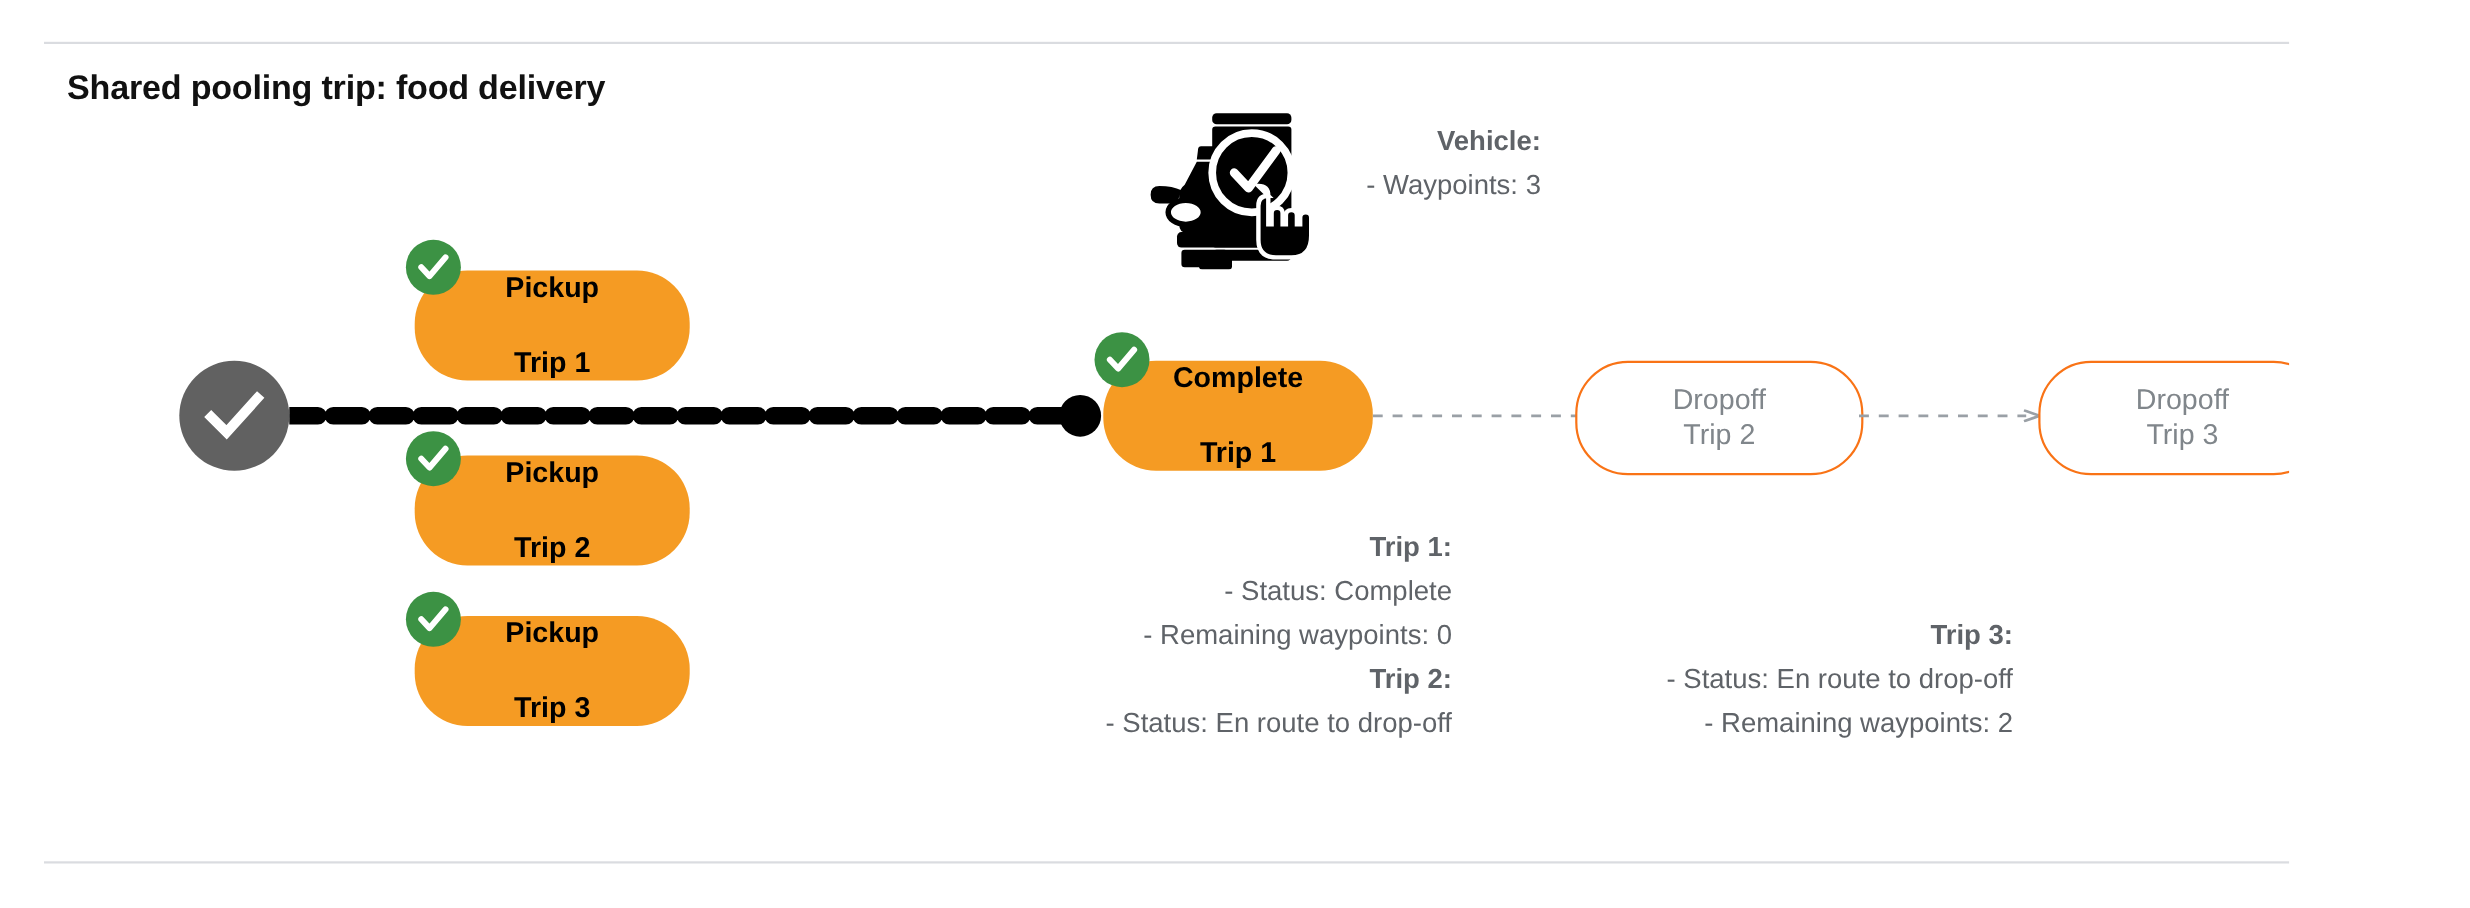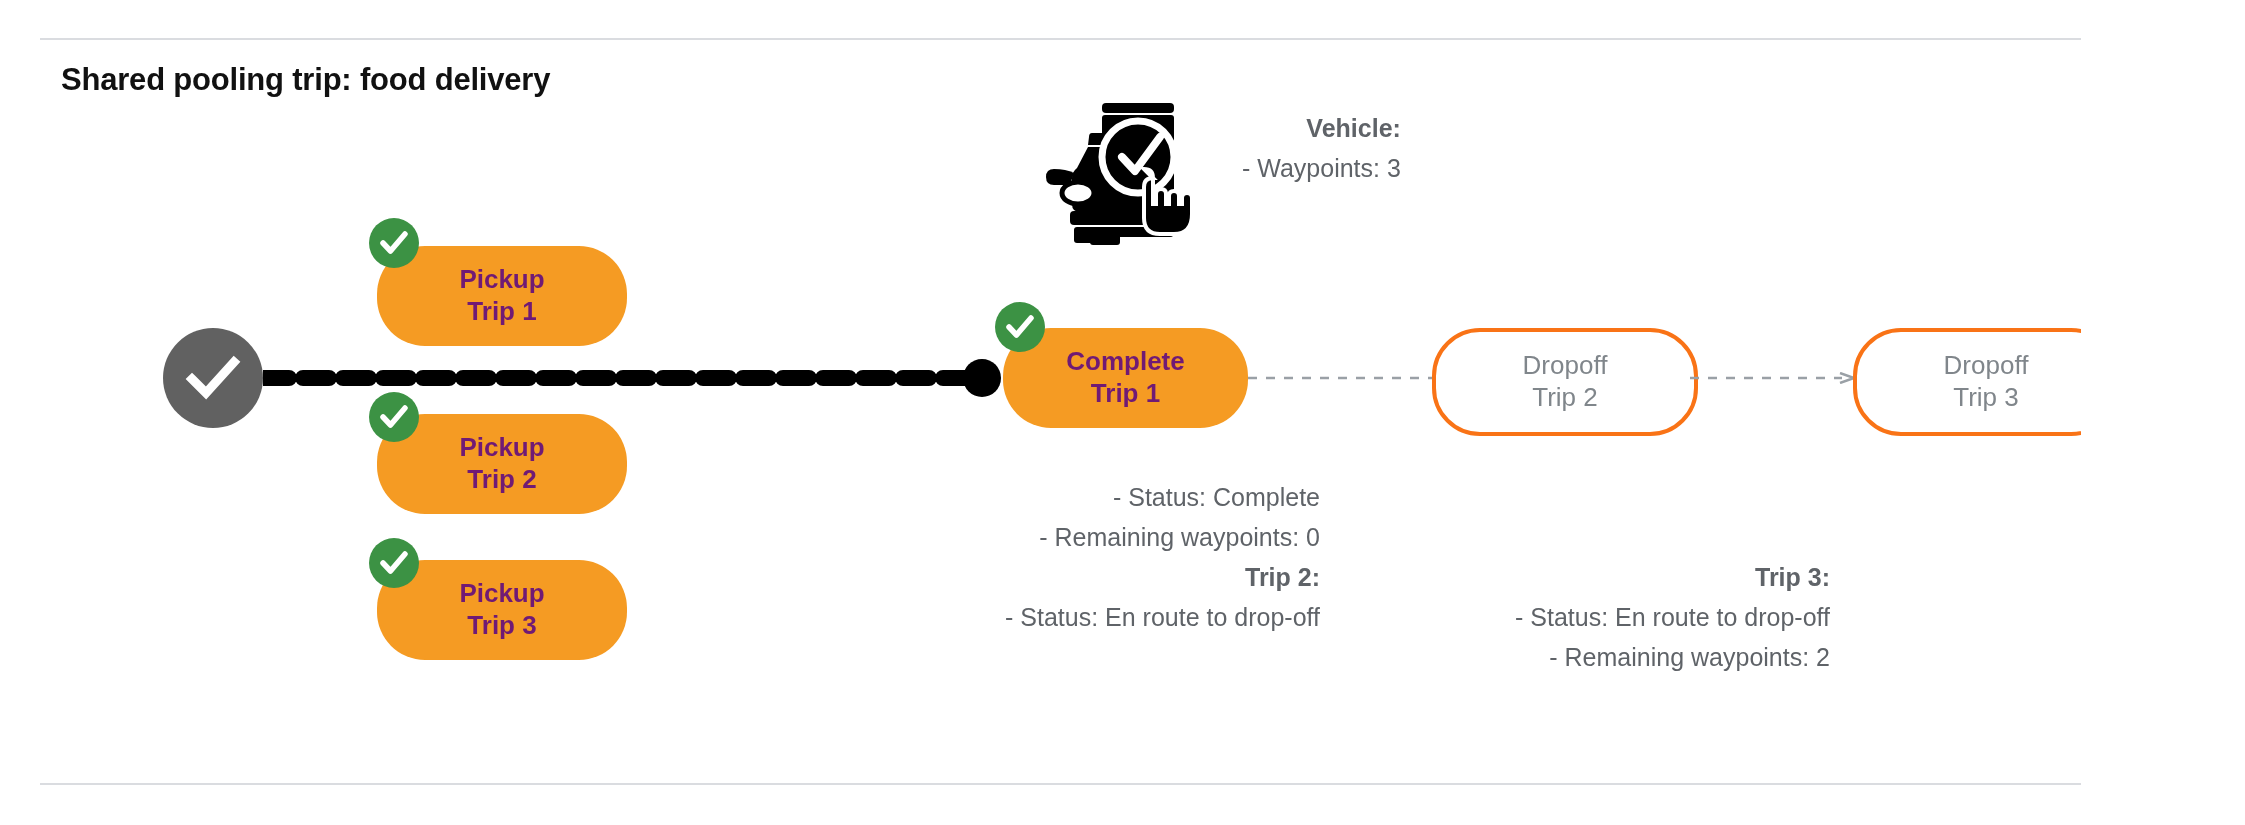--- a/index.html
+++ b/index.html
@@ -89,27 +89,28 @@
     border-radius: 48px;
     display: flex;
     flex-direction: column;
     align-items: center;
     justify-content: center;
     text-align: center;
     line-height: 1.22;
   }
   .pill.orange {
     background: #F59B23;
-    color: #701a75;
+    color: #000000;
     font-size: 26px;
     font-weight: bold;
+    justify-content: space-between;
   }
   .pill.outline {
     background: #ffffff;
-    border: 4px solid #f97316;
+    border: 2px solid #f97316;
     color: #80868b;
     font-size: 26px;
     font-weight: normal;
   }
 
   .pill-pickup1 { left: 377px; top: 246px; width: 250px; height: 100px; }
   .pill-pickup2 { left: 377px; top: 414px; width: 250px; height: 100px; }
   .pill-pickup3 { left: 377px; top: 560px; width: 250px; height: 100px; }
   .pill-complete{ left: 1003px; top: 328px; width: 245px; height: 100px; }
   .pill-dropoff2{ left: 1432px; top: 328px; width: 258px; height: 100px; }
@@ -282,20 +283,21 @@
       <path d="M114 84 q9 0 9 9 v26 h3 v-10 q0-5 5-5 t5 5 v10 h3 v-8 q0-5 5-5 t5 5 v8 h3 v-6 q0-5 5-5 t5 5 v16 q0 20 -18 20 h-14 q-16 0 -16 -16 v-31 q0-9 9-9z" fill="none" stroke="#ffffff" stroke-width="4"></path>
     </g>
   </svg>
 
   <div class="vehicle-text">
     <span class="row hd">Vehicle:</span>
     <span class="row">- Waypoints: 3</span>
   </div>
 
   <div class="info-block info-left">
+    <span class="row hd">Trip 1:</span>
     <span class="row">- Status:  Complete</span>
     <span class="row">- Remaining waypoints: 0</span>
     <span class="row hd">Trip 2:</span>
     <span class="row">- Status:  En route to drop-off</span>
   </div>
 
   <div class="info-block info-right">
     <span class="row hd">Trip 3:</span>
     <span class="row">- Status:  En route to drop-off</span>
     <span class="row">- Remaining waypoints: 2</span>

